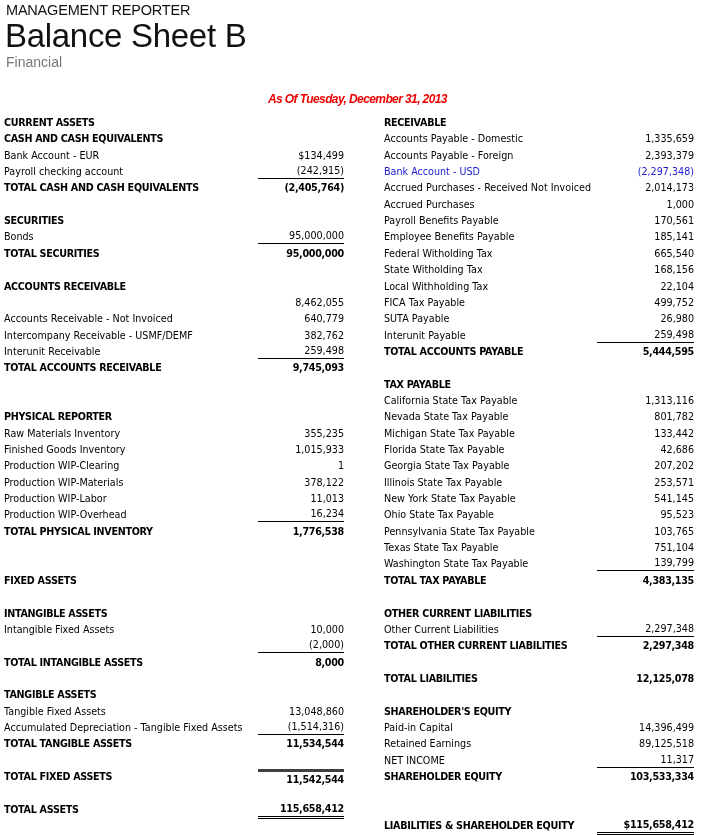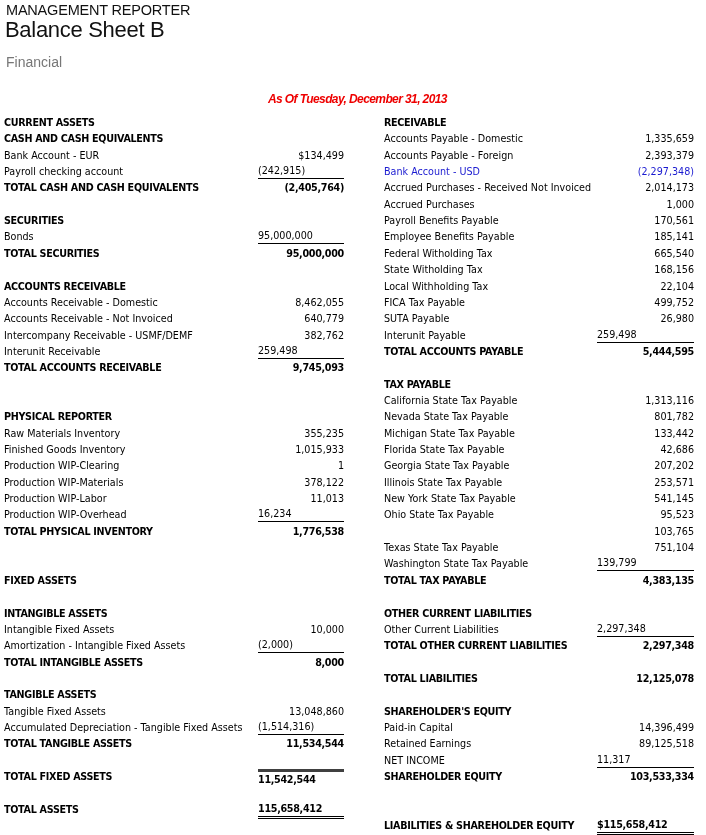--- a/index.html
+++ b/index.html
@@ -1,28 +1,28 @@
 <!DOCTYPE html>
 <html><head>
 <meta charset="utf-8">
 <style>
   html, body { margin:0; padding:0; background:#ffffff; }
   body { width:706px; height:835px; position:relative; overflow:hidden;
          font-family:"DejaVu Sans", "Liberation Sans", sans-serif; color:#000; }
   .hdr-app { position:absolute; left:6px; top:2px; font-size:14.5px; letter-spacing:-0.2px; color:#111; font-family:"Liberation Sans", sans-serif; }
-  .hdr-title { position:absolute; left:5px; top:17px; font-size:22px; font-weight:normal; color:#111; font-family:"Liberation Sans", sans-serif; letter-spacing:-0.3px; }
+  .hdr-title { position:absolute; left:5px; top:17px; font-size:33px; font-weight:normal; color:#111; font-family:"Liberation Sans", sans-serif; letter-spacing:-0.3px; }
   .hdr-sub { position:absolute; left:6px; top:54px; font-size:14px; color:#777; font-family:"Liberation Sans", sans-serif; }
   .asof { position:absolute; left:268px; top:92px; font-size:12px; font-weight:bold; font-style:italic; color:#ee0000;
           font-family:"Liberation Sans", sans-serif; letter-spacing:-0.6px; }
   .col { position:absolute; top:115px; }
   .col.left { left:4px; width:340px; }
   .col.right { left:384px; width:310px; }
   .row { position:absolute; left:0; right:0; height:16px; font-size:9.6px; line-height:16px; white-space:nowrap; }
   .row .lbl { position:absolute; left:0; }
-  .row .amt { position:absolute; right:0; text-align:left; }
+  .row .amt { position:absolute; right:0; text-align:right; }
   .row.bold .lbl, .row.bold .amt { font-weight:bold; letter-spacing:-0.3px; }
   .row.blue { color:#1a1ad0; }
   .row .amt.ul { border-bottom:1px solid #000; line-height:14px; padding-left:0; }
   .left .amt.ul { width:86px; }
   .right .amt.ul { width:97px; }
   .row .amt.ol { border-top:3px solid #404040; }
   .left .amt.ol { width:86px; }
   .row .amt.dbl { border-bottom:3px double #000; line-height:14px; }
   .left .amt.dbl { width:86px; }
   .right .amt.dbl { width:97px; }
@@ -64,21 +64,20 @@
       <span class="amt ul">95,000,000</span>
     </div>
     <div class="row bold" style="top: 130.8px;">
       <span class="lbl">TOTAL SECURITIES</span>
       <span class="amt">95,000,000</span>
     </div>
     <div class="row bold" style="top: 163.5px;">
       <span class="lbl">ACCOUNTS RECEIVABLE</span>
     </div>
     <div class="row" style="top: 179.85px;">
-      <span class="lbl">Accounts Receivable - Domestic</span>
       <span class="amt">8,462,055</span>
     </div>
     <div class="row" style="top: 196.2px;">
       <span class="lbl">Accounts Receivable - Not Invoiced</span>
       <span class="amt">640,779</span>
     </div>
     <div class="row" style="top: 212.55px;">
       <span class="lbl">Intercompany Receivable - USMF/DEMF</span>
       <span class="amt">382,762</span>
     </div>
@@ -125,21 +124,20 @@
       <span class="lbl">FIXED ASSETS</span>
     </div>
     <div class="row bold" style="top: 490.5px;">
       <span class="lbl">INTANGIBLE ASSETS</span>
     </div>
     <div class="row" style="top: 506.85px;">
       <span class="lbl">Intangible Fixed Assets</span>
       <span class="amt">10,000</span>
     </div>
     <div class="row" style="top: 523.2px;">
-      <span class="lbl">Amortization - Intangible Fixed Assets</span>
       <span class="amt ul">(2,000)</span>
     </div>
     <div class="row bold" style="top: 539.55px;">
       <span class="lbl">TOTAL INTANGIBLE ASSETS</span>
       <span class="amt">8,000</span>
     </div>
     <div class="row bold" style="top: 572.25px;">
       <span class="lbl">TANGIBLE ASSETS</span>
     </div>
     <div class="row" style="top: 588.6px;">
@@ -252,20 +250,21 @@
     </div>
     <div class="row" style="top: 376.05px;">
       <span class="lbl">New York State Tax Payable</span>
       <span class="amt">541,145</span>
     </div>
     <div class="row" style="top: 392.4px;">
       <span class="lbl">Ohio State Tax Payable</span>
       <span class="amt">95,523</span>
     </div>
     <div class="row" style="top: 408.75px;">
+      <span class="lbl">Pennsylvania State Tax Payable</span>
       <span class="amt">103,765</span>
     </div>
     <div class="row" style="top: 425.1px;">
       <span class="lbl">Texas State Tax Payable</span>
       <span class="amt">751,104</span>
     </div>
     <div class="row" style="top: 441.45px;">
       <span class="lbl">Washington State Tax Payable</span>
       <span class="amt ul">139,799</span>
     </div>

